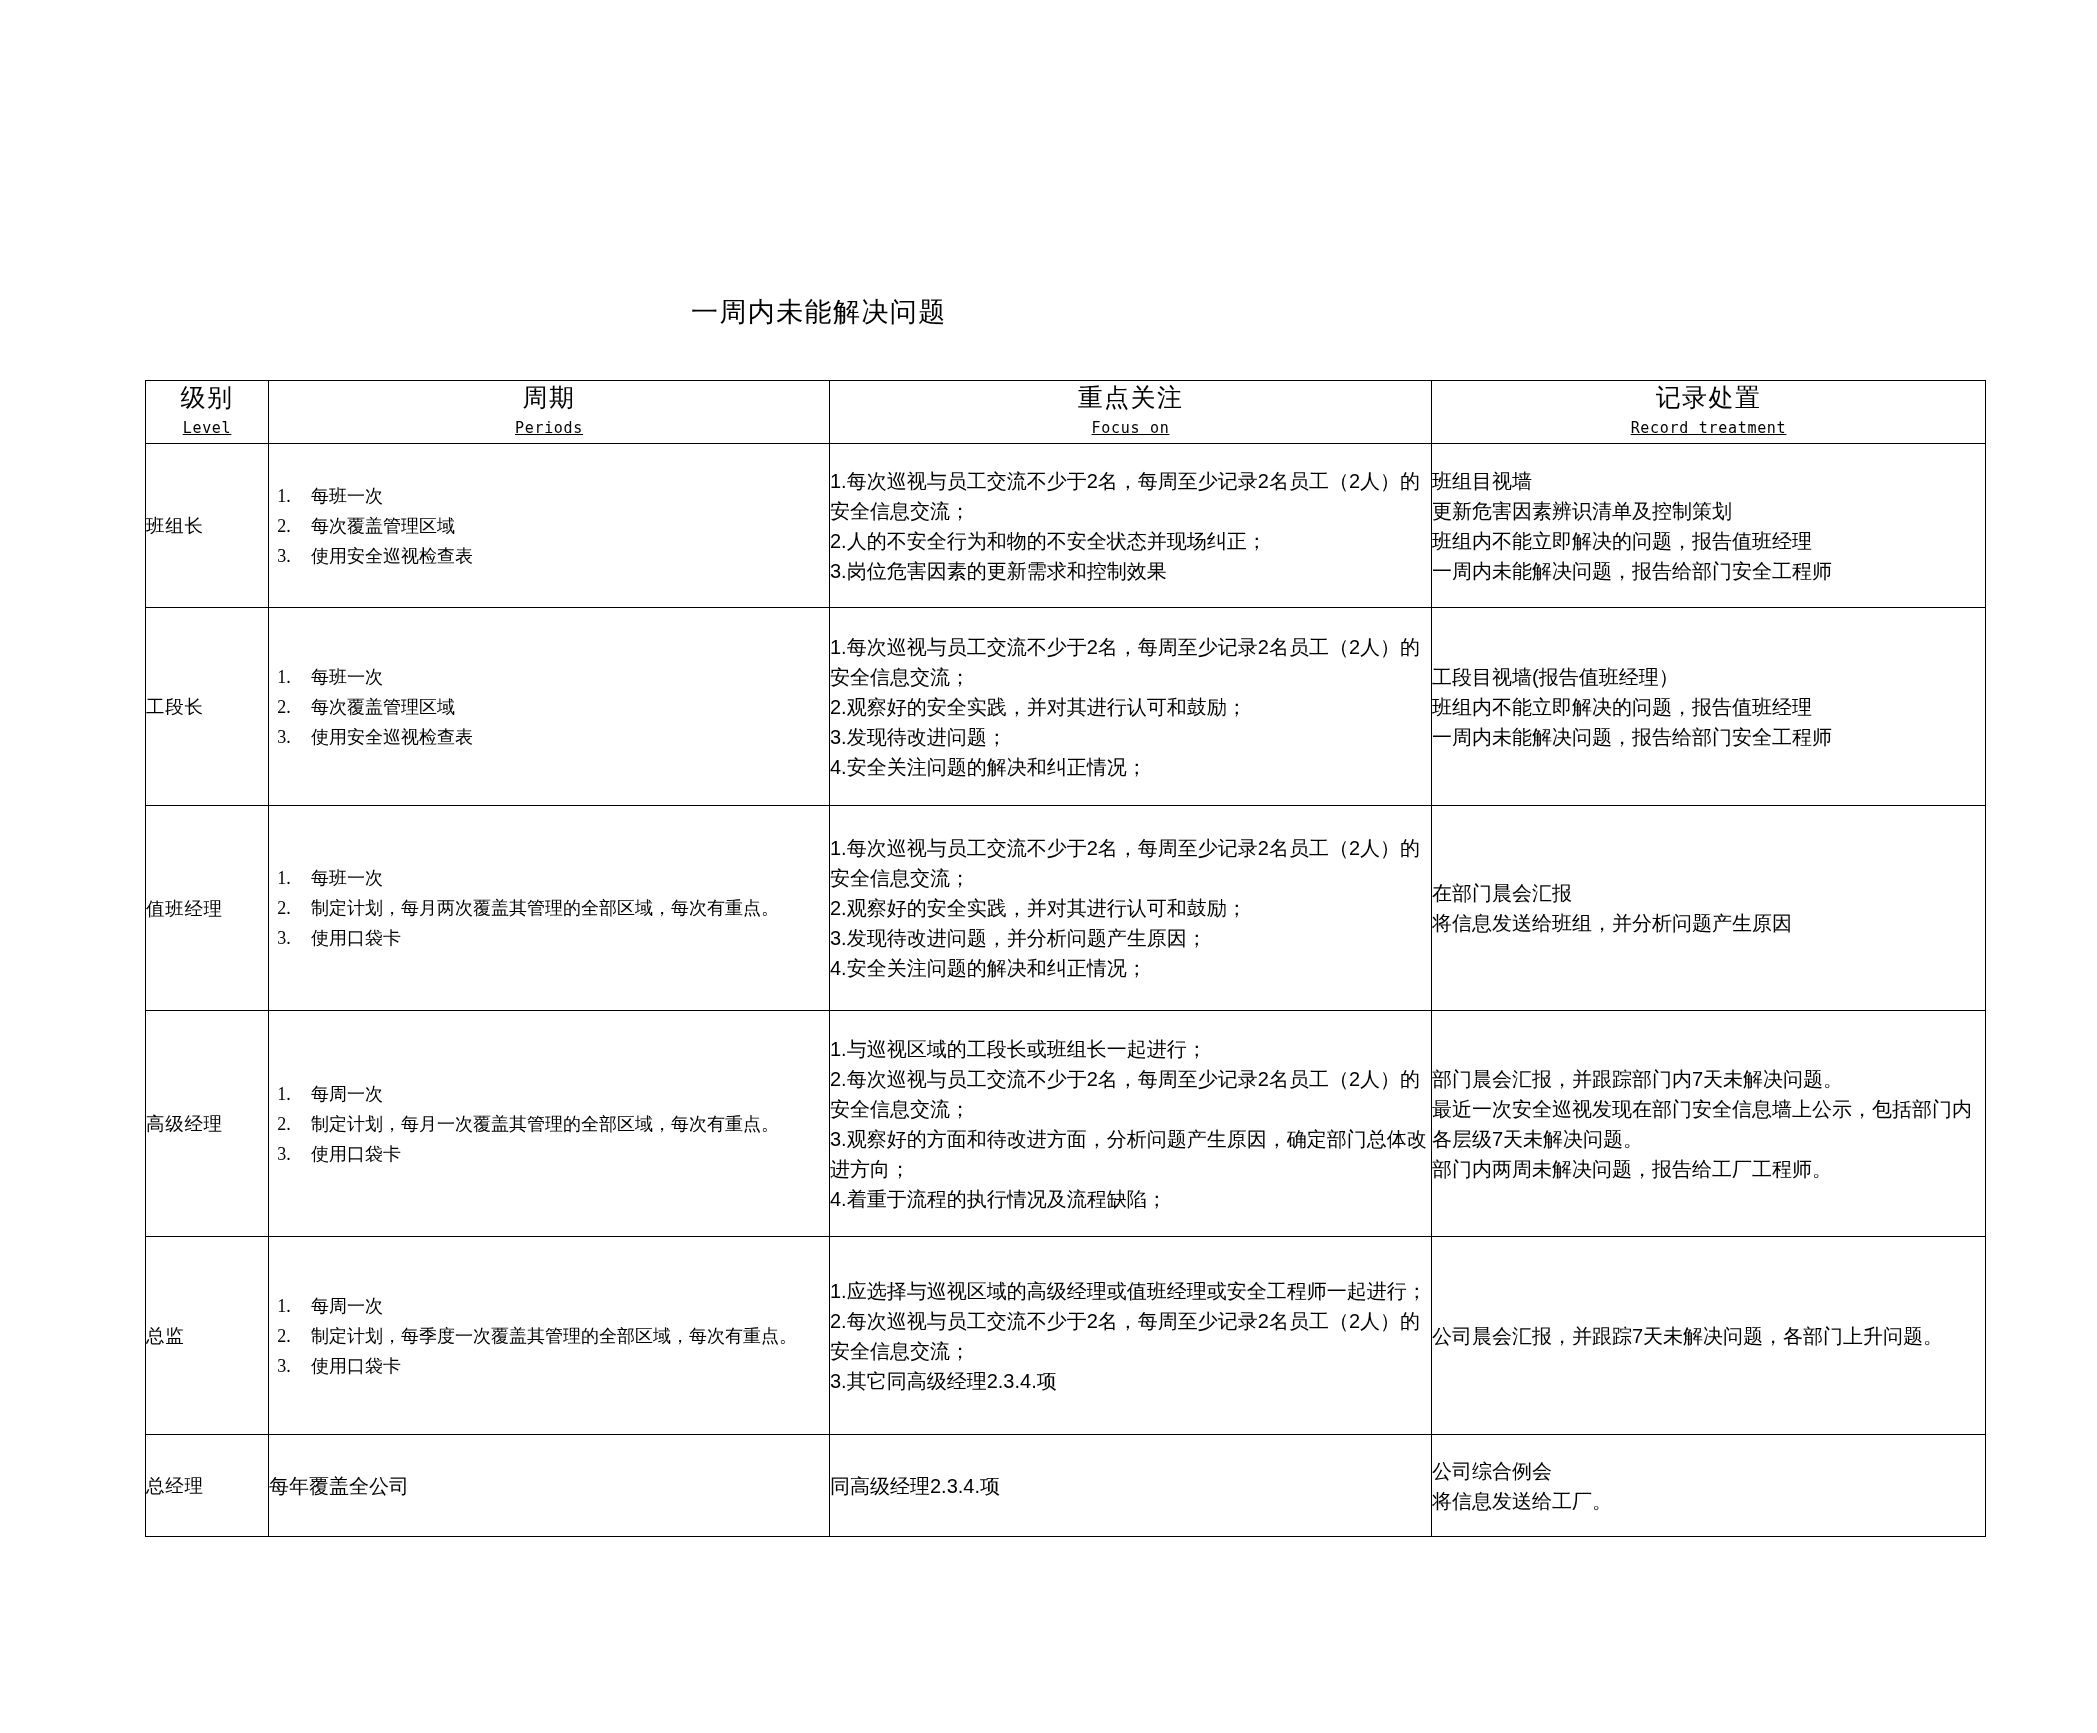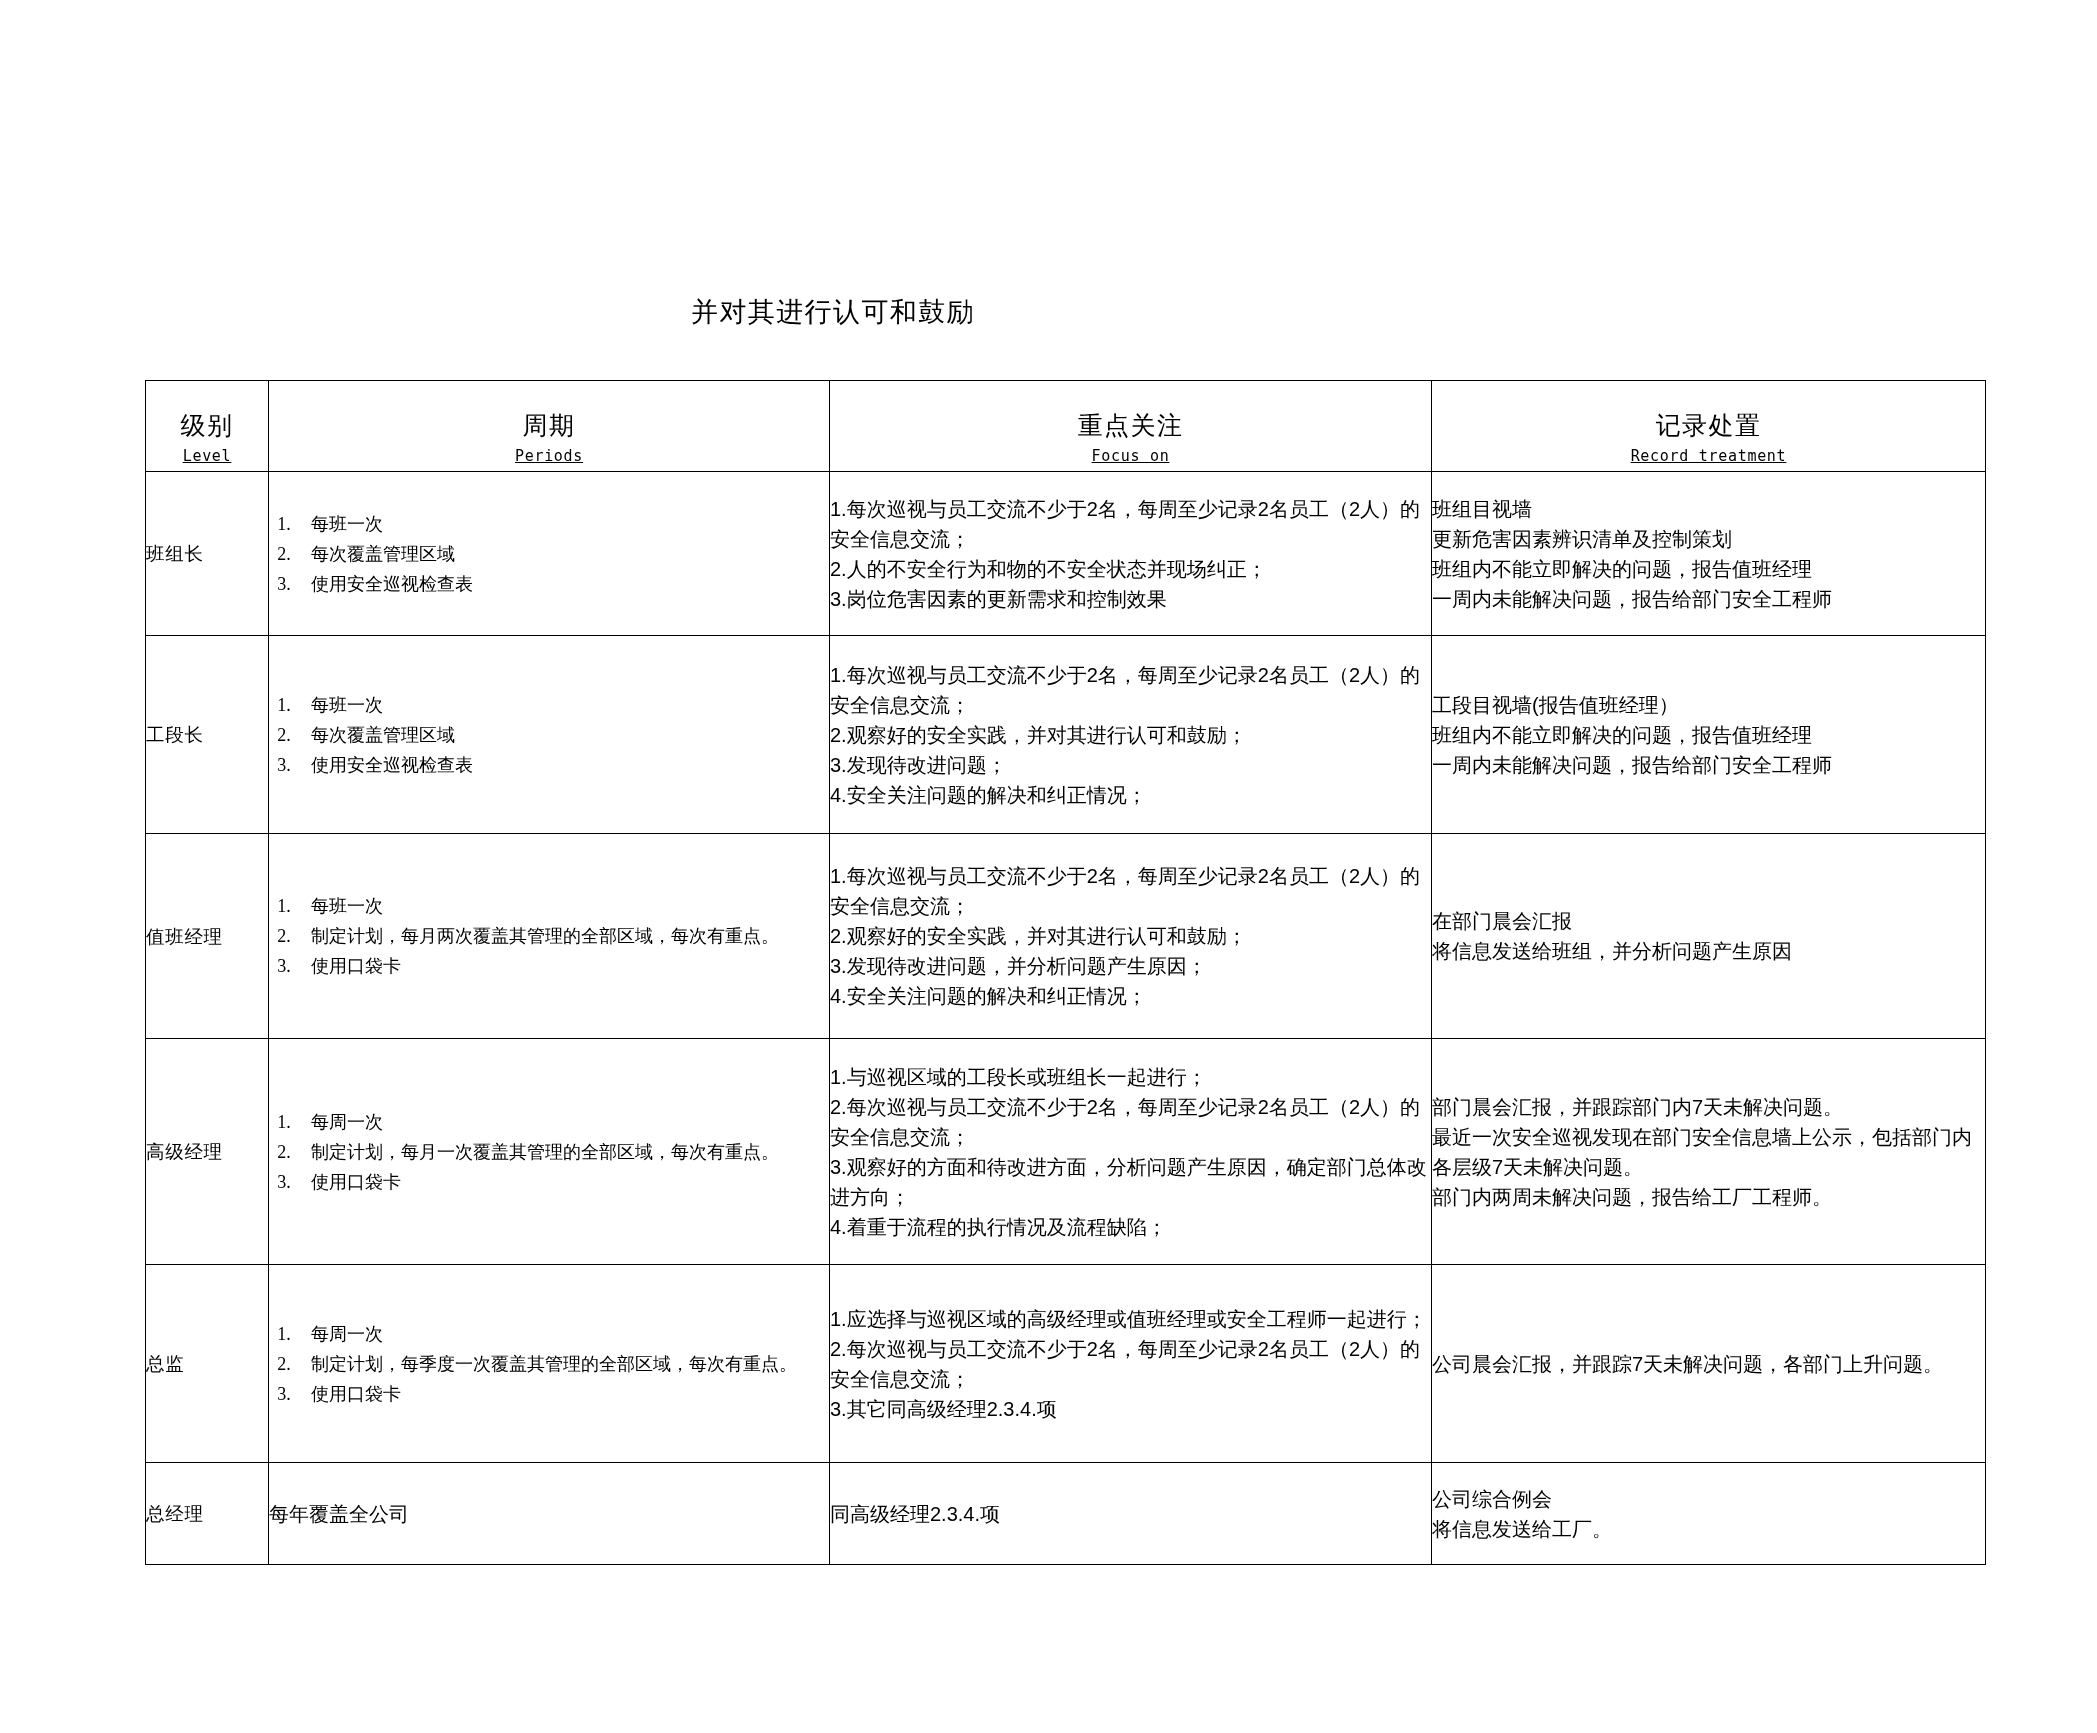--- a/index.html
+++ b/index.html
@@ -50,21 +50,20 @@
 
   thead td {
     text-align: center;
     padding: 9.6px 0 11px 0;
   }
   .hdr-cn {
     font-family: "Liberation Sans", sans-serif;
     font-size: 25px;
     line-height: 33px;
     letter-spacing: 1.4px;
-    margin-top: 28px;
   }
   .hdr-en {
     font-family: "DejaVu Sans Mono", monospace;
     font-size: 15px;
     line-height: 29px;
     letter-spacing: 0.7px;
     text-decoration: underline;
   }
   .cell-level {
     text-align: left;
@@ -107,21 +106,21 @@
     font-size: 20px;
     line-height: 30px;
   }
   .r-last td { }
 </style>
 </head>
 <body>
 
 <div class="page">
 
-  <div class="doc-title">并对其进行认可和鼓励</div>
+  <div class="doc-title">一周内未能解决问题</div>
 
   <table class="req-table">
     <colgroup>
       <col class="col-level">
       <col class="col-periods">
       <col class="col-focus">
       <col class="col-record">
     </colgroup>
     <thead>
       <tr>

